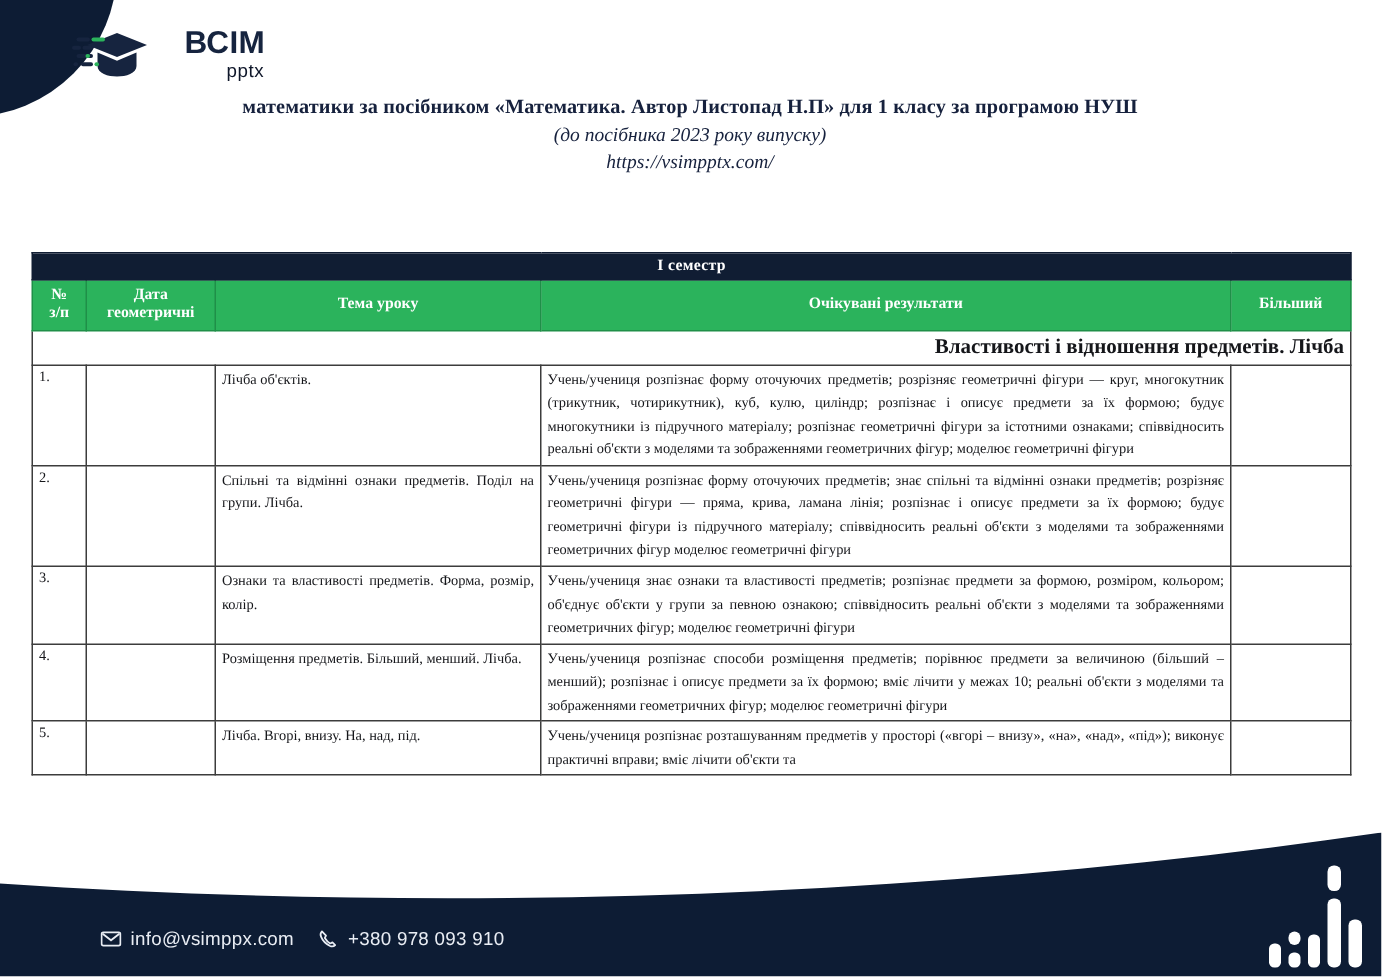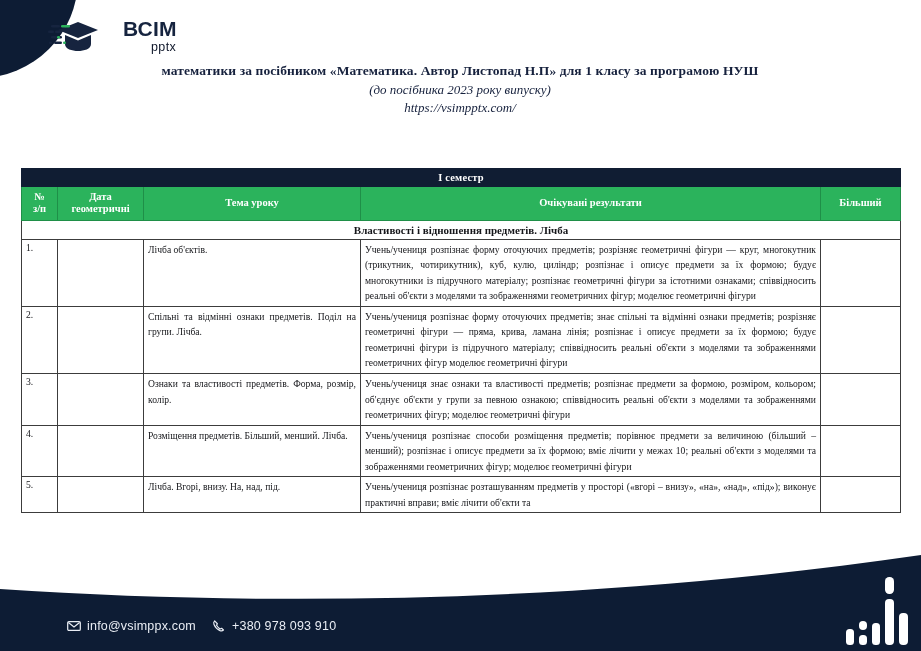--- a/index.html
+++ b/index.html
@@ -85,21 +85,21 @@
   tr.colhead td{
     background:#2bb35c;color:#ffffff;
     text-align:center;font-weight:700;font-size:10.5px;
     vertical-align:middle;
     padding:4px 3px;
     line-height:1.18;
     border-color:#1f8f48;
   }
   tr.section td{
     background:#ffffff;color:#15161a;
-    text-align:center;font-weight:700;font-size:11px;
+    text-align:right;font-weight:700;font-size:14px;
     padding:3px 4px;
   }
   td.num{text-align:left;padding-left:6px;}
   td.topic{text-align:justify;text-align-last:left;line-height:1.62;}
   td.res{text-align:justify;text-align-last:left;line-height:1.62;}
   td.date,td.note{}
 
   
   .footer{
     position:absolute;left:0;bottom:0;width:921px;height:96px;

